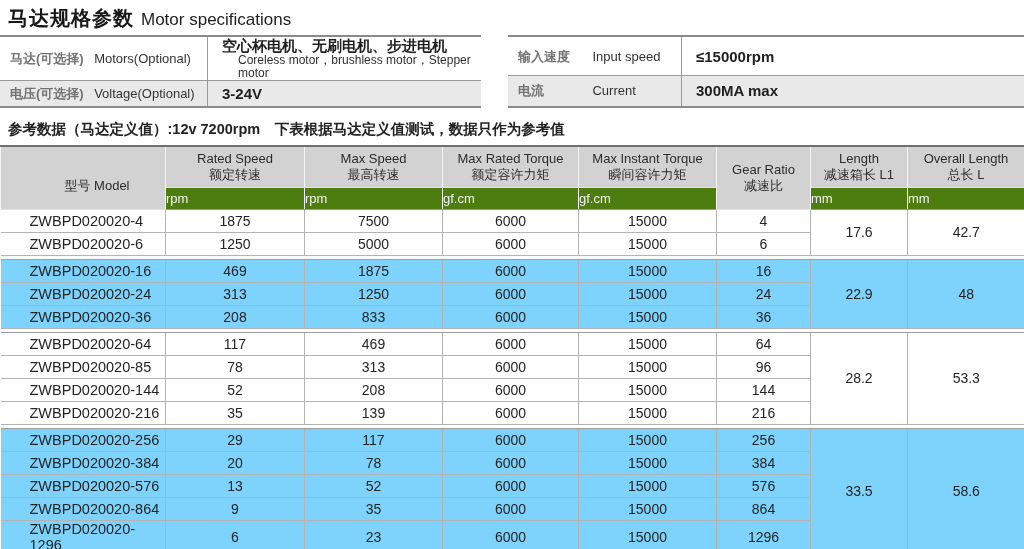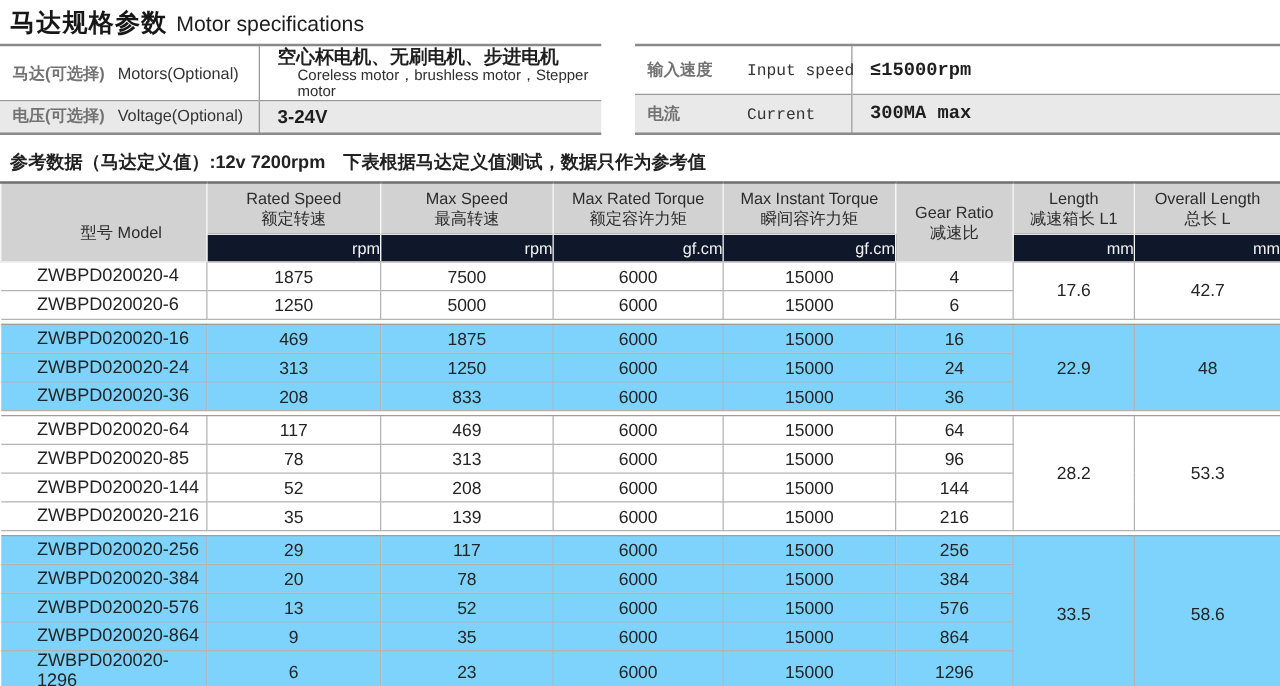--- a/index.html
+++ b/index.html
@@ -13,21 +13,21 @@
   
   .title-row { padding: 5px 0 0 8px; height: 26px; }
   .title-zh { font-size: 20px; font-weight: bold; color: #171717; letter-spacing: 1px; }
   .title-en { font-size: 17px; font-weight: 400; color: #1d1d1d; margin-left: 7px; }
 
   
   .info-row { display: flex; margin-top: 4px; }
   table.info { border-collapse: collapse; table-layout: fixed; }
   table.info td { padding: 0; vertical-align: middle; }
   .info-left { width: 481px; margin-right: 27px; }
-  .info-right { width: 516px; font-family: Liberation Mono, monospace; }
+  .info-right { width: 516px; }
   .info tr { border-bottom: 1px solid #9a9a9a; }
   .info tr:first-child { border-top: 2px solid #8a8a8a; }
   .info tr:last-child { border-bottom: 2px solid #8a8a8a; }
   .info td.lbl { border-right: 1px solid #9a9a9a; padding-left: 10px; white-space: nowrap; }
   .info td.val { padding-left: 14px; }
   .info .zh-lbl { font-size: 13px; font-weight: bold; color: #737373; }
   .info .en-lbl { font-size: 13px; font-weight: 400; color: #333; margin-left: 6px; }
   .info-right .zh-lbl { display: inline-block; min-width: 62px; }
   .info-right .en-lbl { margin-left: 8px; }
   .info tr.r1 { height: 34px; }
@@ -51,22 +51,22 @@
     border-top: 2px solid #707070; border-bottom: 1px solid #e3e3e3;
   }
   .spec thead th.th-model {
     background: #e0e0e0; text-align: left; padding-left: 28px;
     font-size: 15px; color: #242424; border-left: none; vertical-align: middle;
   }
   .spec thead th.th-model .pad { display: block; padding-top: 16px; }
   .spec thead th.th-gear { background: #d7d7d7; border-bottom: 1px solid #9a9a9a; }
   .spec thead th.last { border-right: none; }
   .spec thead tr.hdr-units th {
-    background: #0f172a; color: #f3f3f3; font-weight: 400; font-size: 13px;
-    height: 21px; text-align: right;
+    background: #4d7c0f; color: #f3f3f3; font-weight: 400; font-size: 13px;
+    height: 21px; text-align: left;
     border-left: 1px solid #f6f6f6; border-right: 1px solid #f6f6f6;
     border-top: 1px solid #ececec; border-bottom: 1px solid #9a9a9a;
   }
   .spec tbody td {
     height: 22px; font-size: 14px; text-align: center; color: #242424;
     border: 1px solid #b3b3b3; background: #ffffff;
   }
   .spec tbody td.model {
     text-align: left; padding-left: 29px; font-size: 14.5px; border-left: none;
   }

